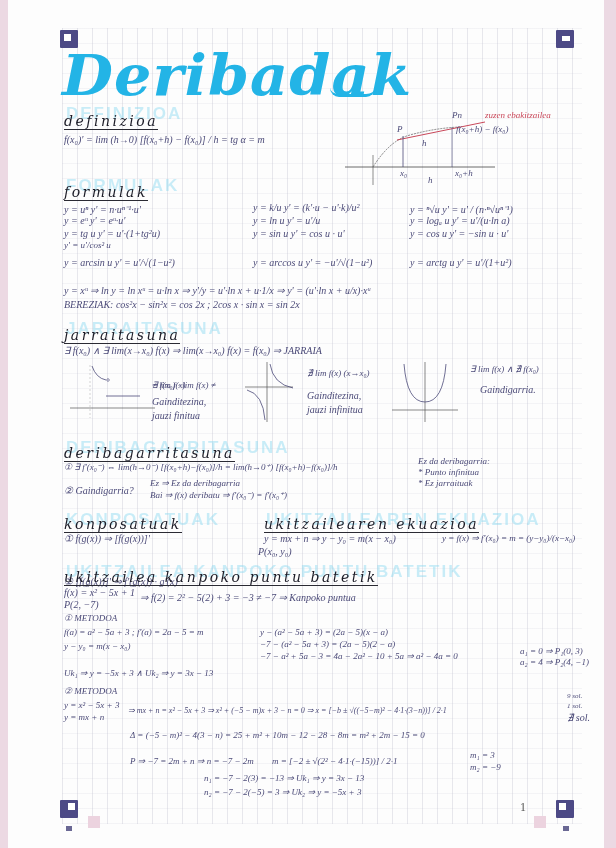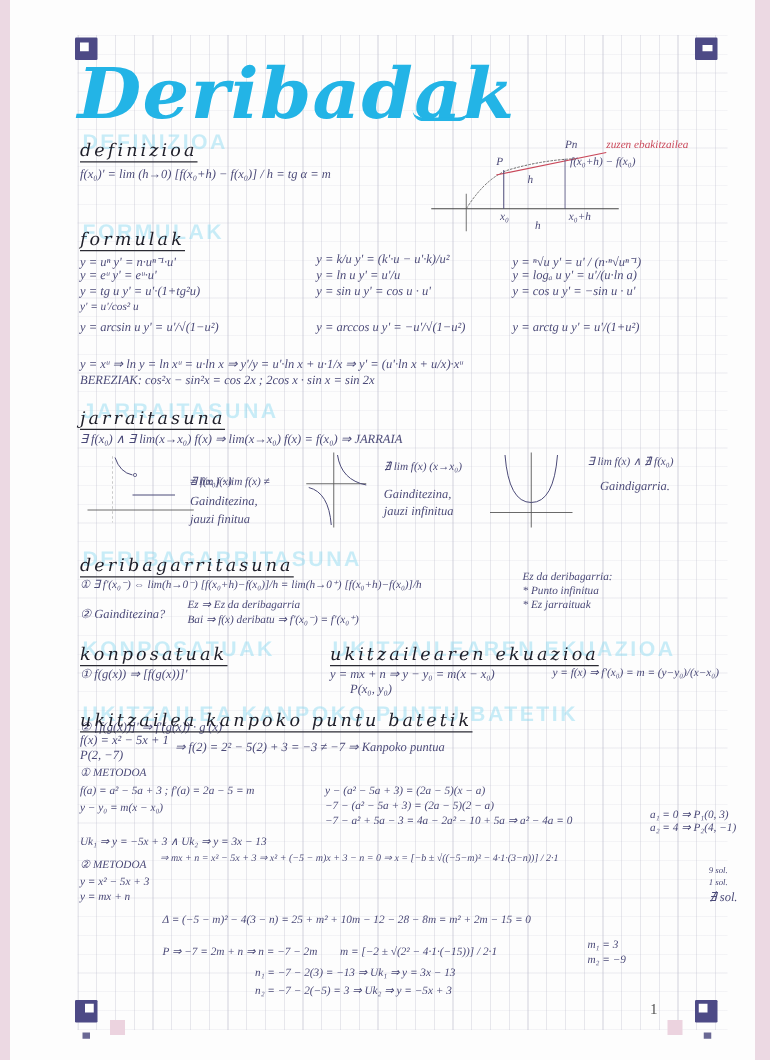--- a/index.html
+++ b/index.html
@@ -122,36 +122,36 @@
   <line x1="0" y1="48" x2="66" y2="48" stroke="#555" stroke-width="0.7"></line>
   <line x1="33" y1="0" x2="33" y2="60" stroke="#555" stroke-width="0.7"></line>
   <path d="M12 2 Q15 40 33 40 Q51 40 54 2" fill="none" stroke="#4b4a78" stroke-width="0.8"></path>
 </svg>
 <div class="ln s" style="left:470px;top:364px">∃ lim f(x) ∧ ∄ f(x₀)</div>
 <div class="ln" style="left:480px;top:384px">Gaindigarria.</div>
 
 <div class="ghost" style="left:66px;top:438px">DERIBAGARRITASUNA</div>
 <div class="sec" style="left:64px;top:446px">deribagarritasuna</div>
 <div class="ln s" style="left:64px;top:462px">① ∃ f'(x₀⁻) ⇔ lim(h→0⁻) [f(x₀+h)−f(x₀)]/h = lim(h→0⁺) [f(x₀+h)−f(x₀)]/h</div>
-<div class="ln" style="left:64px;top:485px">② Gainditezina?</div>
+<div class="ln" style="left:64px;top:485px">② Gaindigarria?</div>
 <div class="ln s" style="left:150px;top:478px">Ez ⇒ Ez da deribagarria</div>
 <div class="ln s" style="left:150px;top:490px">Bai ⇒ f(x) deribatu ⇒ f'(x₀⁻) = f'(x₀⁺)</div>
 <div class="ln s" style="left:418px;top:456px">Ez da deribagarria:</div>
 <div class="ln s" style="left:418px;top:467px">* Punto infinitua</div>
 <div class="ln s" style="left:418px;top:478px">* Ez jarraituak</div>
 
 <div class="ghost" style="left:66px;top:510px">KONPOSATUAK</div>
 <div class="sec" style="left:64px;top:517px">konposatuak</div>
 <div class="ln" style="left:64px;top:533px">① f(g(x)) ⇒ [f(g(x))]'</div>
 <div class="ln" style="left:64px;top:576px">② [f(g(x))]' ⇒ f'(g(x)) · g'(x)</div>
 
 <div class="ghost" style="left:266px;top:510px">UKITZAILEAREN EKUAZIOA</div>
 <div class="sec" style="left:264px;top:517px">ukitzailearen ekuazioa</div>
 <div class="ln" style="left:264px;top:533px">y = mx + n ⇒ y − y₀ = m(x − x₀)</div>
-<div class="ln" style="left:280px;top:546px">P(x₀, y₀)</div>
+<div class="ln" style="left:258px;top:546px">P(x₀, y₀)</div>
 <div class="ln s" style="left:442px;top:533px">y = f(x) ⇒ f'(x₀) = m = (y−y₀)/(x−x₀)</div>
 
 <div class="ghost" style="left:66px;top:562px">UKITZAILEA KANPOKO PUNTU BATETIK</div>
 <div class="sec" style="left:64px;top:570px">ukitzailea kanpoko puntu batetik</div>
 <div class="ln" style="left:64px;top:587px">f(x) = x² − 5x + 1</div>
 <div class="ln" style="left:64px;top:599px">P(2, −7)</div>
 <div class="ln" style="left:140px;top:592px">⇒ f(2) = 2² − 5(2) + 3 = −3 ≠ −7 ⇒ Kanpoko puntua</div>
 
 <div class="ln s" style="left:64px;top:613px">① METODOA</div>
 <div class="ln s" style="left:64px;top:627px">f(a) = a² − 5a + 3 ;  f'(a) = 2a − 5 = m</div>
@@ -159,21 +159,21 @@
 <div class="ln s" style="left:260px;top:627px">y − (a² − 5a + 3) = (2a − 5)(x − a)</div>
 <div class="ln s" style="left:260px;top:639px">−7 − (a² − 5a + 3) = (2a − 5)(2 − a)</div>
 <div class="ln s" style="left:260px;top:651px">−7 − a² + 5a − 3 = 4a − 2a² − 10 + 5a ⇒ a² − 4a = 0</div>
 <div class="ln s" style="left:520px;top:646px">a₁ = 0 ⇒ P₁(0, 3)</div>
 <div class="ln s" style="left:520px;top:657px">a₂ = 4 ⇒ P₂(4, −1)</div>
 <div class="ln s" style="left:64px;top:668px">Uk₁ ⇒ y = −5x + 3  ∧  Uk₂ ⇒ y = 3x − 13</div>
 
 <div class="ln s" style="left:64px;top:686px">② METODOA</div>
 <div class="ln s" style="left:64px;top:700px">y = x² − 5x + 3</div>
 <div class="ln s" style="left:64px;top:712px">y = mx + n</div>
-<div class="ln s" style="left:128px;top:682px;font-size:8px">⇒ mx + n = x² − 5x + 3 ⇒ x² + (−5 − m)x + 3 − n = 0 ⇒ x = [−b ± √((−5−m)² − 4·1·(3−n))] / 2·1</div>
+<div class="ln s" style="left:128px;top:706px;font-size:8px">⇒ mx + n = x² − 5x + 3 ⇒ x² + (−5 − m)x + 3 − n = 0 ⇒ x = [−b ± √((−5−m)² − 4·1·(3−n))] / 2·1</div>
 <div class="ln s" style="left:130px;top:730px">Δ = (−5 − m)² − 4(3 − n) = 25 + m² + 10m − 12 − 28 − 8m = m² + 2m − 15 = 0</div>
 <div class="ln s" style="left:130px;top:756px">P ⇒ −7 = 2m + n ⇒ n = −7 − 2m</div>
 <div class="ln s" style="left:272px;top:756px">m = [−2 ± √(2² − 4·1·(−15))] / 2·1</div>
 <div class="ln s" style="left:470px;top:750px">m₁ = 3</div>
 <div class="ln s" style="left:470px;top:762px">m₂ = −9</div>
 <div class="ln s" style="left:204px;top:773px">n₁ = −7 − 2(3) = −13 ⇒ Uk₁ ⇒ y = 3x − 13</div>
 <div class="ln s" style="left:204px;top:787px">n₂ = −7 − 2(−5) = 3 ⇒ Uk₂ ⇒ y = −5x + 3</div>
 <div class="ln s" style="left:567px;top:692px;font-size:7px">9 sol.</div>
 <div class="ln s" style="left:567px;top:702px;font-size:7px">1 sol.</div>
 <div class="ln s" style="left:567px;top:712px;font-size:10px">∄ sol.</div>

